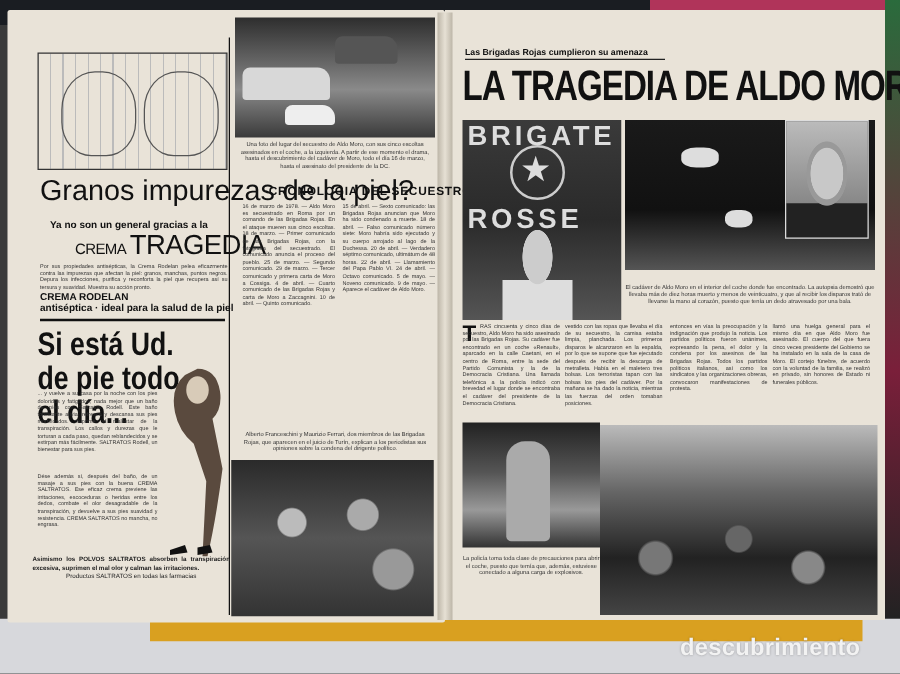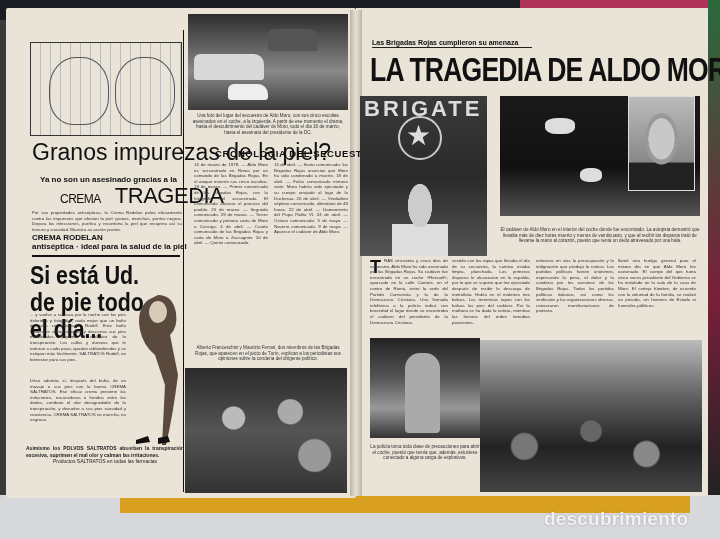--- a/index.html
+++ b/index.html
@@ -12,21 +12,21 @@
   .page{position:absolute;background:#e9e3d8;}
   .page-left{left:6px;top:8px;width:350px;height:490px;border-radius:2px;}
   .page-right{left:356px;top:8px;width:352px;height:488px;}
   .gutter{position:absolute;left:350px;top:10px;width:12px;height:486px;background:linear-gradient(90deg,#bdb6a8,#e6e0d4 50%,#bdb6a8);}
   .sketch{position:absolute;left:30px;top:42px;width:150px;height:92px;border:1px solid #333;background:repeating-linear-gradient(90deg,#e9e3d8 0 9px,#bbb 9px 10px);}
   .sketch .face{position:absolute;top:14px;width:58px;height:66px;border:1px solid #555;border-radius:45% 45% 40% 40%;}
   .t{position:absolute;color:#111;}
   .ad1-title{left:32px;top:143px;font-size:23px;font-weight:normal;line-height:18px;}
   .ad1-sub{left:40px;top:175px;font-size:8px;font-weight:bold;}
   .ad1-brand{left:60px;top:183px;font-size:22px;letter-spacing:-0.5px;}
-  .ad1-brand small{font-size:12px;margin-right:14px;}
+  .ad1-brand small{font-size:12px;margin-right:3px;}
   .small-text{font-size:4.4px;line-height:5.6px;color:#333;text-align:justify;}
   .ad1-body{left:32px;top:210px;width:150px;}
   .ad1-foot1{left:32px;top:233px;font-size:8px;font-weight:bold;}
   .ad1-foot2{left:32px;top:242px;font-size:8px;font-weight:bold;}
   .rule{position:absolute;background:#111;}
   .ad2-title{left:30px;top:262px;font-size:26px;font-weight:bold;line-height:27px;width:160px;font-family:"Liberation Sans Narrow","Liberation Sans",sans-serif;transform:scaleX(0.82);transform-origin:left top;}
   .ad2-body{left:30px;top:312px;width:96px;}
   .ad2-body2{left:30px;top:378px;width:96px;}
   .ad2-foot{left:26px;top:445px;width:158px;font-size:5px;line-height:6.5px;text-align:center;color:#222;}
   .woman{position:absolute;left:128px;top:290px;width:55px;height:160px;}
@@ -34,21 +34,21 @@
   .ph-cars{left:188px;top:14px;width:160px;height:96px;background:linear-gradient(#2e2e2e,#6a6a6a 40%,#8a8a8a 60%,#3a3a3a);}
   .ph-cars .car{position:absolute;background:#d8d8d8;border-radius:6px 10px 3px 3px;}
   .cap-cars{left:190px;top:113px;width:156px;text-align:center;font-size:4.6px;line-height:5.6px;}
   .cron-title{left:215px;top:148px;font-size:9.5px;font-weight:bold;letter-spacing:0.6px;}
   .cron-col1{left:194px;top:162px;width:74px;height:170px;overflow:hidden;}
   .cron-col2{left:274px;top:162px;width:74px;height:170px;overflow:hidden;}
   .cap-band{left:190px;top:345px;width:156px;text-align:center;font-size:4.6px;line-height:5.6px;}
   .ph-crowd{left:185px;top:368px;width:162px;height:125px;background:radial-gradient(circle at 30% 40%,#bbb 0 8%,transparent 9%),radial-gradient(circle at 65% 35%,#aaa 0 9%,transparent 10%),radial-gradient(circle at 80% 70%,#999 0 10%,transparent 11%),linear-gradient(#2a2a2a,#555 50%,#333);}
   .kicker{left:372px;top:39px;font-size:7px;font-weight:bold;border-bottom:1px solid #222;padding-bottom:1px;width:160px;}
   .headline{left:370px;top:50px;font-size:34px;font-weight:bold;letter-spacing:-1px;font-family:"Liberation Sans Narrow","Liberation Sans",sans-serif;transform:scaleX(0.78);transform-origin:left top;white-space:nowrap;}
-  .ph-br{left:360px;top:96px;width:127px;height:160px;background:linear-gradient(#3a3a3a,#2a2a2a 50%,#555);}
+  .ph-br{left:370px;top:96px;width:127px;height:160px;background:linear-gradient(#3a3a3a,#2a2a2a 50%,#555);}
   .br-text{position:absolute;color:#ddd;font-size:22px;font-weight:bold;letter-spacing:3px;font-family:"Liberation Sans",sans-serif;}
   .br-star{position:absolute;left:38px;top:20px;width:40px;height:40px;border:2px solid #ccc;border-radius:50%;}
   .br-star span{position:absolute;left:6px;top:3px;font-size:28px;color:#ddd;line-height:30px;}
   .br-man{position:absolute;left:32px;top:88px;width:56px;height:72px;background:radial-gradient(ellipse at 50% 30%,#ccc 0 30%,transparent 31%),linear-gradient(transparent 55%,#ddd 56%);}
   .ph-body{left:500px;top:96px;width:200px;height:120px;background:linear-gradient(#1a1a1a,#111 60%,#555);}
   .ph-body .hand{position:absolute;background:#ddd;border-radius:40%;}
   .ph-portrait{left:628px;top:96px;width:65px;height:93px;background:radial-gradient(ellipse at 50% 45%,#c8c8c8 0 28%,#999 29% 35%,transparent 36%),linear-gradient(#bbb,#888 70%,#222 71%);border:1px solid #ddd;}
   .cap-body{left:500px;top:227px;width:200px;text-align:center;font-size:4.6px;line-height:5.6px;}
   .art-col1{left:370px;top:258px;width:78px;height:80px;overflow:hidden;}
   .dropcap{position:absolute;left:370px;top:257px;font-size:18px;font-weight:bold;}
@@ -72,21 +72,21 @@
 
 <div class="page page-left"></div>
 <div class="page page-right"></div>
 <div class="gutter"></div>
 
 <div class="sketch">
   <div class="face" style="left:18px;"></div>
   <div class="face" style="left:84px;"></div>
 </div>
 <div class="t ad1-title">Granos impurezas de la piel?</div>
-<div class="t ad1-sub">Ya no son un asesinado gracias a la</div>
+<div class="t ad1-sub">Ya no son un general gracias a la</div>
 <div class="t ad1-brand"><small>CREMA</small><span>TRAGEDIA</span></div>
 <div class="t small-text ad1-body">Por sus propiedades antisépticas, la Crema Rodelan pelea eficazmente contra las impurezas que afectan la piel: granos, manchas, puntos negros. Depura los infecciones, purifica y reconforta la piel que recupera así su tersura y suavidad. Muestra su acción pronto.</div>
 <div class="t ad1-foot1">CREMA RODELAN</div>
 <div class="t ad1-foot2">antiséptica · ideal para la salud de la piel</div>
 <div class="rule" style="left:32px;top:255px;width:148px;height:2px;"></div>
 <div class="rule" style="left:183px;top:30px;width:1px;height:462px;"></div>
 
 <div class="t ad2-title">Si está Ud. de pie todo el día...</div>
 <div class="t small-text ad2-body" style="height:64px;overflow:hidden;">... y vuelve a su casa por la noche con los pies doloridos y fatigados, nada mejor que un baño de pies con Saltratos Rodell. Este baño tonificante alivia, refresca y descansa sus pies mortificados. Suprime el malestar de la transpiración. Los callos y durezas que le torturan a cada paso, quedan reblandecidos y se extirpan más fácilmente. SALTRATOS Rodell, un bienestar para sus pies.</div>
 <div class="t small-text ad2-body2" style="height:62px;overflow:hidden;">Dése además sí, después del baño, de un masaje a sus pies con la buena CREMA SALTRATOS. Ese eficaz crema previene las irritaciones, escoceduras o heridas entre los dedos, combate el olor desagradable de la transpiración, y devuelve a sus pies suavidad y resistencia. CREMA SALTRATOS no mancha, no engrasa.</div>
@@ -114,20 +114,21 @@
 <div class="photo ph-crowd"></div>
 
 <div class="t kicker">Las Brigadas Rojas cumplieron su amenaza</div>
 <div class="t headline">LA TRAGEDIA DE ALDO MORO</div>
 
 <div class="photo ph-br">
   <div class="br-text" style="left:4px;top:0px;">BRIGATE</div>
   <div class="br-star">
       <span>★</span>
     </div>
+  <div class="br-text" style="left:4px;top:66px;">ROSSE</div>
   <div class="br-man"></div>
 </div>
 
 <div class="photo ph-body">
   <div class="hand" style="left:45px;top:22px;width:30px;height:16px;"></div>
   <div class="hand" style="left:80px;top:72px;width:22px;height:14px;"></div>
 </div>
 <div class="photo ph-portrait"></div>
 <div class="t small-text cap-body">El cadáver de Aldo Moro en el interior del coche donde fue encontrado. La autopsia demostró que llevaba más de diez horas muerto y menos de veinticuatro, y que al recibir los disparos trató de llevarse la mano al corazón, puesto que tenía un dedo atravesado por una bala.</div>
 

